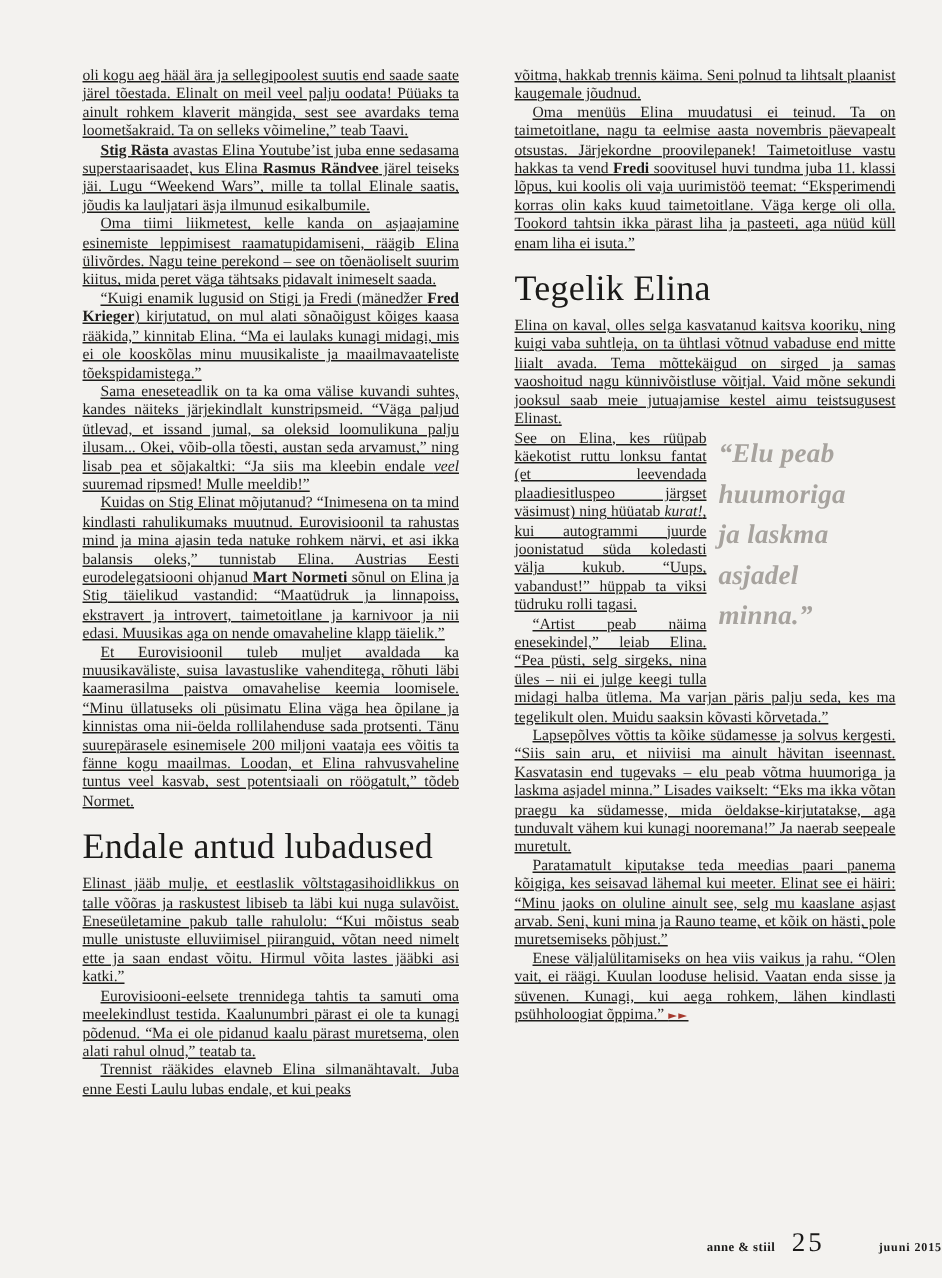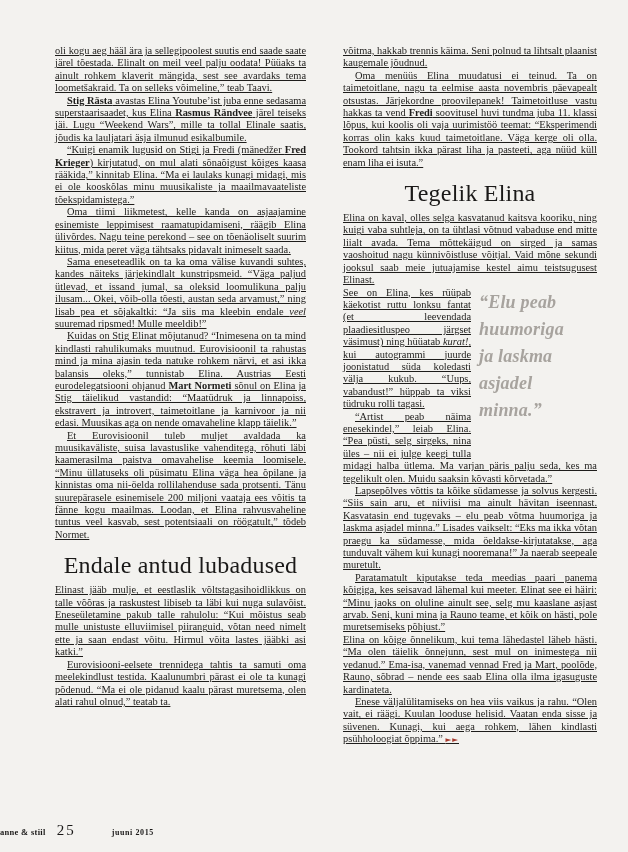--- a/index.html
+++ b/index.html
@@ -11,78 +11,78 @@
   .col{position:absolute;top:45px;font-size:10.4px;line-height:12.4px;text-align:justify;}
   .col-left{left:55px;width:251px;}
   .col-right{left:322px;width:254px;margin-left:21px;}
   .para{margin:0;text-decoration:underline;}
   .para.indent{text-indent:12px;}
   .para .b{font-weight:bold;}
   .para .i{font-style:italic;}
   .section-heading{
     font-weight:400;font-size:24px;line-height:26px;
     margin:11px 0 6px 0;letter-spacing:0.2px;color:#1a1918;
-    white-space:nowrap;text-align:center;
+    white-space:nowrap;text-align:left;
   }
   .quote-float{
     float:right;width:118px;height:162px;position:relative;margin-left:8px;
   }
   .pull-quote{
     position:absolute;top:2px;left:0;width:158px;
     font-style:italic;font-weight:bold;font-size:18px;line-height:27px;
     color:#a7a39e;text-align:left;letter-spacing:0.2px;
   }
   .red-arrows{
     font-family:"DejaVu Sans",sans-serif;font-size:7.5px;color:#a63a2e;
     letter-spacing:1px;font-weight:normal;
   }
   .footer{
     position:absolute;left:0;bottom:13px;width:100%;
-    display:flex;justify-content:flex-start;align-items:baseline;gap:11px;
+    display:flex;justify-content:flex-end;align-items:baseline;gap:11px;
     color:#1a1918;
   }
   .footer .mag{font-size:8.5px;font-weight:bold;letter-spacing:0.3px;}
-  .footer .pagenum{font-size:15px;letter-spacing:2px;}
+  .footer .pagenum{font-size:18px;letter-spacing:2px;}
   .footer .issue{font-size:8px;font-weight:bold;letter-spacing:0.6px;margin-left:25px;}
 </style>
 </head>
 <body>
 
 <div class="page">
   <div class="col col-left" id="col-left">
       <p class="para"><span>oli kogu aeg hääl ära ja sellegipoolest suutis end saade saate järel tõestada. Elinalt on meil veel palju oodata! Püüaks ta ainult rohkem klaverit mängida, sest see avardaks tema loometšakraid. Ta on selleks võimeline,” teab Taavi.</span></p>
       <p class="para indent"><span class="b">Stig Rästa</span><span> avastas Elina Youtube’ist juba enne sedasama superstaarisaadet, kus Elina </span><span class="b">Rasmus Rändvee</span><span> järel teiseks jäi. Lugu “Weekend Wars”, mille ta tollal Elinale saatis, jõudis ka lauljatari äsja ilmunud esikalbumile.</span></p>
+      <p class="para indent"><span>Oma tiimi liikmetest, kelle kanda on asjaajamine esinemiste leppimisest raamatupidamiseni, räägib Elina ülivõrdes. Nagu teine perekond – see on tõenäoliselt suurim kiitus, mida peret väga tähtsaks pidavalt inimeselt saada.</span></p>
       <p class="para indent"><span>“Kuigi enamik lugusid on Stigi ja Fredi (mänedžer </span><span class="b">Fred Krieger</span><span>) kirjutatud, on mul alati sõnaõigust kõiges kaasa rääkida,” kinnitab Elina. “Ma ei laulaks kunagi midagi, mis ei ole kooskõlas minu muusikaliste ja maailmavaateliste tõekspidamistega.”</span></p>
-      <p class="para indent"><span>Oma tiimi liikmetest, kelle kanda on asjaajamine esinemiste leppimisest raamatupidamiseni, räägib Elina ülivõrdes. Nagu teine perekond – see on tõenäoliselt suurim kiitus, mida peret väga tähtsaks pidavalt inimeselt saada.</span></p>
       <p class="para indent"><span>Sama eneseteadlik on ta ka oma välise kuvandi suhtes, kandes näiteks järjekindlalt kunstripsmeid. “Väga paljud ütlevad, et issand jumal, sa oleksid loomulikuna palju ilusam... Okei, võib-olla tõesti, austan seda arvamust,” ning lisab pea et sõjakaltki: “Ja siis ma kleebin endale </span><span class="i">veel</span><span> suuremad ripsmed! Mulle meeldib!”</span></p>
       <p class="para indent"><span>Kuidas on Stig Elinat mõjutanud? “Inimesena on ta mind kindlasti rahulikumaks muutnud. Eurovisioonil ta rahustas mind ja mina ajasin teda natuke rohkem närvi, et asi ikka balansis oleks,” tunnistab Elina. Austrias Eesti eurodelegatsiooni ohjanud </span><span class="b">Mart Normeti</span><span> sõnul on Elina ja Stig täielikud vastandid: “Maatüdruk ja linnapoiss, ekstravert ja introvert, taimetoitlane ja karnivoor ja nii edasi. Muusikas aga on nende omavaheline klapp täielik.”</span></p>
       <p class="para indent"><span>Et Eurovisioonil tuleb muljet avaldada ka muusikaväliste, suisa lavastuslike vahenditega, rõhuti läbi kaamerasilma paistva omavahelise keemia loomisele. “Minu üllatuseks oli püsimatu Elina väga hea õpilane ja kinnistas oma nii-öelda rollilahenduse sada protsenti. Tänu suurepärasele esinemisele 200 miljoni vaataja ees võitis ta fänne kogu maailmas. Loodan, et Elina rahvusvaheline tuntus veel kasvab, sest potentsiaali on röögatult,” tõdeb Normet.</span></p>
       <h2 class="section-heading">Endale antud lubadused</h2>
       <p class="para"><span>Elinast jääb mulje, et eestlaslik võltstagasihoidlikkus on talle võõras ja raskustest libiseb ta läbi kui nuga sulavõist. Eneseületamine pakub talle rahulolu: “Kui mõistus seab mulle unistuste elluviimisel piiranguid, võtan need nimelt ette ja saan endast võitu. Hirmul võita lastes jääbki asi katki.”</span></p>
       <p class="para indent"><span>Eurovisiooni-eelsete trennidega tahtis ta samuti oma meelekindlust testida. Kaalunumbri pärast ei ole ta kunagi põdenud. “Ma ei ole pidanud kaalu pärast muretsema, olen alati rahul olnud,” teatab ta.</span></p>
+      <p class="para indent"><span>Trennist rääkides elavneb Elina silmanähtavalt. Juba enne Eesti Laulu lubas endale, et kui peaks</span></p>
     </div>
   <div class="col col-right" id="col-right">
       <p class="para"><span>võitma, hakkab trennis käima. Seni polnud ta lihtsalt plaanist kaugemale jõudnud.</span></p>
       <p class="para indent"><span>Oma menüüs Elina muudatusi ei teinud. Ta on taimetoitlane, nagu ta eelmise aasta novembris päevapealt otsustas. Järjekordne proovilepanek! Taimetoitluse vastu hakkas ta vend </span><span class="b">Fredi</span><span> soovitusel huvi tundma juba 11. klassi lõpus, kui koolis oli vaja uurimistöö teemat: “Eksperimendi korras olin kaks kuud taimetoitlane. Väga kerge oli olla. Tookord tahtsin ikka pärast liha ja pasteeti, aga nüüd küll enam liha ei isuta.”</span></p>
       <h2 class="section-heading">Tegelik Elina</h2>
       <p class="para"><span>Elina on kaval, olles selga kasvatanud kaitsva kooriku, ning kuigi vaba suhtleja, on ta ühtlasi võtnud vabaduse end mitte liialt avada. Tema mõttekäigud on sirged ja samas vaoshoitud nagu künnivõistluse võitjal. Vaid mõne sekundi jooksul saab meie jutuajamise kestel aimu teistsugusest Elinast.</span></p>
       <div class="quote-float">
         <div class="pull-quote">
           <div>“Elu peab</div>
           <div>huumoriga</div>
           <div>ja laskma</div>
           <div>asjadel</div>
           <div>minna.”</div>
         </div>
       </div>
       <p class="para"><span>See on Elina, kes rüüpab käekotist ruttu lonksu fantat (et leevendada plaadiesitluspeo järgset väsimust) ning hüüatab </span><span class="i">kurat!</span><span>, kui autogrammi juurde joonistatud süda koledasti välja kukub. “Uups, vabandust!” hüppab ta viksi tüdruku rolli tagasi.</span></p>
       <p class="para indent"><span>“Artist peab näima enesekindel,” leiab Elina. “Pea püsti, selg sirgeks, nina üles – nii ei julge keegi tulla midagi halba ütlema. Ma varjan päris palju seda, kes ma tegelikult olen. Muidu saaksin kõvasti kõrvetada.”</span></p>
       <p class="para indent"><span>Lapsepõlves võttis ta kõike südamesse ja solvus kergesti. “Siis sain aru, et niiviisi ma ainult hävitan iseennast. Kasvatasin end tugevaks – elu peab võtma huumoriga ja laskma asjadel minna.” Lisades vaikselt: “Eks ma ikka võtan praegu ka südamesse, mida öeldakse-kirjutatakse, aga tunduvalt vähem kui kunagi nooremana!” Ja naerab seepeale muretult.</span></p>
       <p class="para indent"><span>Paratamatult kiputakse teda meedias paari panema kõigiga, kes seisavad lähemal kui meeter. Elinat see ei häiri: “Minu jaoks on oluline ainult see, selg mu kaaslane asjast arvab. Seni, kuni mina ja Rauno teame, et kõik on hästi, pole muretsemiseks põhjust.”</span></p>
-      <p class="para"><span>Elina on kõige õnnelikum, kui tema lähedastel läheb hästi. “Ma olen täielik õnnejunn, sest mul on inimestega nii vedanud.” Ema-isa, vanemad vennad Fred ja Mart, poolõde, Rauno, sõbrad – nende ees saab Elina olla ilma igasuguste kardinateta.</span></p>
       <p class="para indent"><span>Enese väljalülitamiseks on hea viis vaikus ja rahu. “Olen vait, ei räägi. Kuulan looduse helisid. Vaatan enda sisse ja süvenen. Kunagi, kui aega rohkem, lähen kindlasti psühholoogiat õppima.” </span><span class="red-arrows">►►</span></p>
     </div>
 
   <div class="footer">
     <span class="mag">anne &amp; stiil</span>
     <span class="pagenum">25</span>
     <span class="issue">juuni 2015</span>
   </div>
 </div>
 

